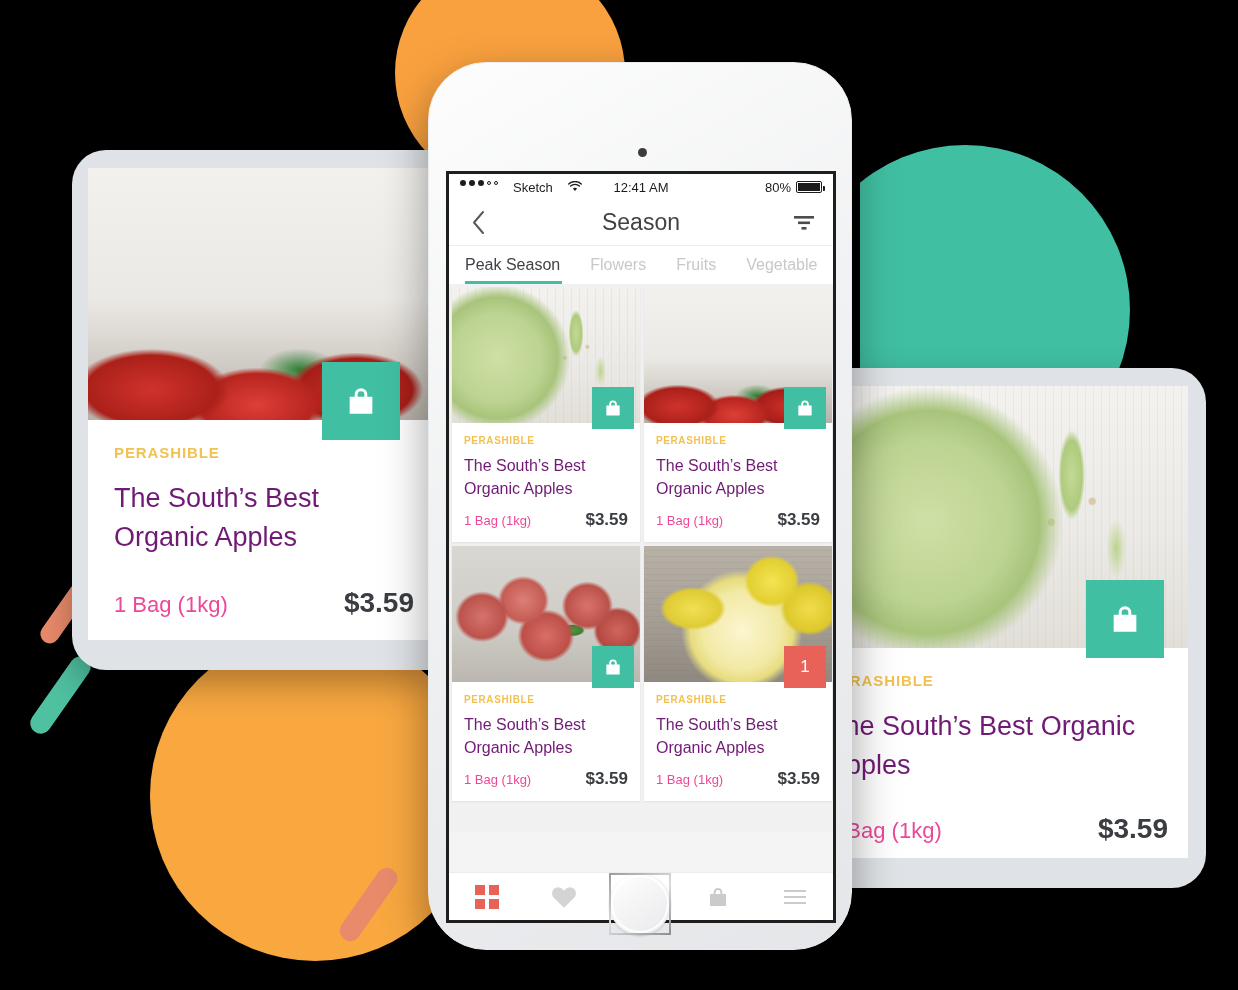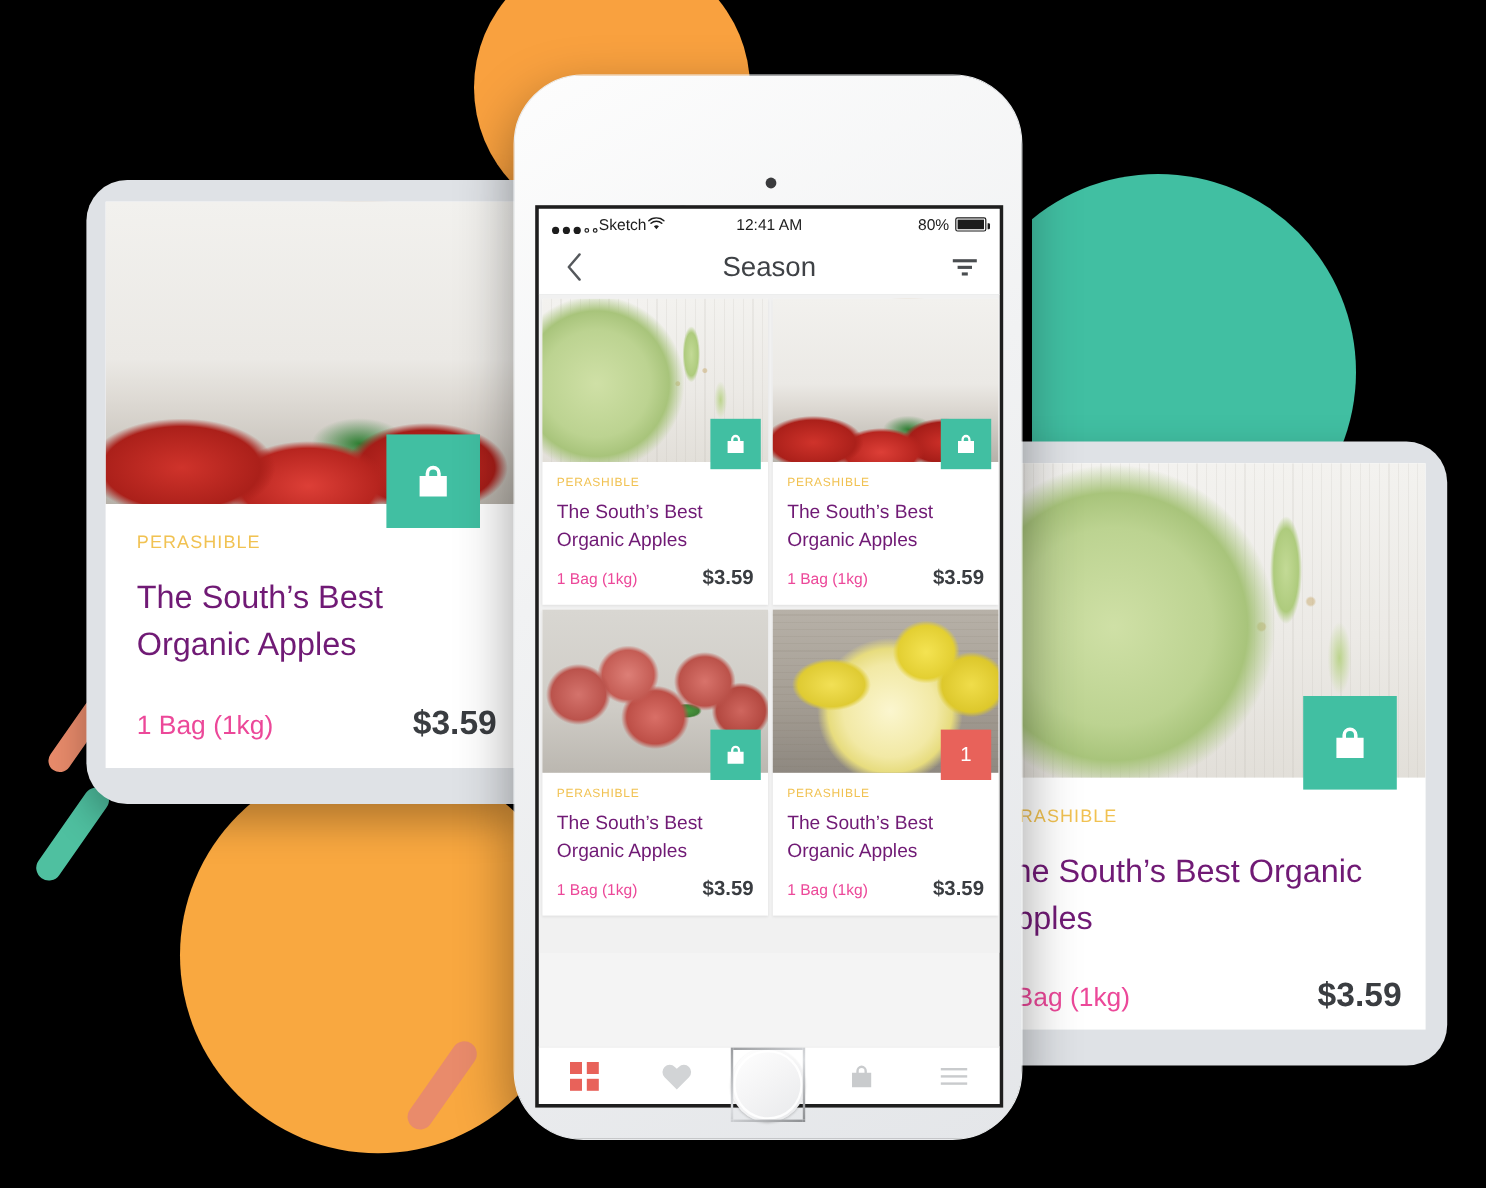--- a/index.html
+++ b/index.html
@@ -147,21 +147,21 @@
     background: #E8625A;
     display: flex;
     align-items: center;
     justify-content: center;
     color: #ffffff;
     font-weight: 400;
   }
 
   .tag-perishable {
     color: #F1C252;
-    font-weight: 400;
+    font-weight: 700;
     letter-spacing: .06em;
   }
   .prod-title { color: #701a75; font-weight: 400; }
   .prod-unit  { color: #ec4899; font-weight: 400; }
   .prod-price { color: #3a3d41; font-weight: 700; }
 
   
   #left-device {
     position: absolute;
     left: 72px; top: 150px;
@@ -263,21 +263,21 @@
   }
 
   
   #status-bar {
     height: 26px;
     background: #ffffff;
     display: flex; align-items: center;
     padding: 0 11px;
     font-size: 13px; color: #1c1c1c;
   }
-  #sb-left { display: flex; align-items: flex-end; gap: 1px; flex: 1; }
+  #sb-left { display: flex; align-items: flex-start; gap: 15px; flex: 1; }
   .dots { display: flex; gap: 3px; align-items: center; }
   .dots i {
     display: block; width: 6px; height: 6px; border-radius: 50%;
     background: #1c1c1c;
   }
   .dots i.hollow { background: transparent; border: 1px solid #1c1c1c; width: 4px; height: 4px; }
   #sb-center { flex: 0 0 auto; font-weight: 400; }
   #sb-right { display: flex; align-items: center; justify-content: flex-end; gap: 5px; flex: 1; }
   .battery {
     width: 26px; height: 12px; border: 1px solid #1c1c1c; border-radius: 2px;
@@ -465,20 +465,34 @@
         <div id="nav-title">Season</div>
         <div id="filter-icon">
           <svg width="22" height="18" viewBox="0 0 22 18">
             <rect x="1" y="2" width="20" height="2.6" fill="#4a4d50"></rect>
             <rect x="5" y="7.5" width="12" height="2.6" fill="#4a4d50"></rect>
             <rect x="8.5" y="13" width="5" height="2.6" fill="#4a4d50"></rect>
           </svg>
         </div>
       </div>
 
+      <div id="tab-bar">
+        <div class="tab active">
+          <span>Peak Season</span>
+        </div>
+        <div class="tab">
+          <span>Flowers</span>
+        </div>
+        <div class="tab">
+          <span>Fruits</span>
+        </div>
+        <div class="tab">
+          <span>Vegetable</span>
+        </div>
+      </div>
 
       <div id="grid">
 
         <div class="gcard">
           <div class="photo photo-melon"></div>
           <div class="bag-badge">
             <svg width="20" height="20" viewBox="0 0 24 24">
               <path d="M4 9h16v12H4z" fill="#fff"></path>
               <path d="M8.6 9.6V7.4a3.4 3.4 0 0 1 6.8 0v2.2" fill="none" stroke="#fff" stroke-width="2.3" stroke-linecap="round"></path>
             </svg>

